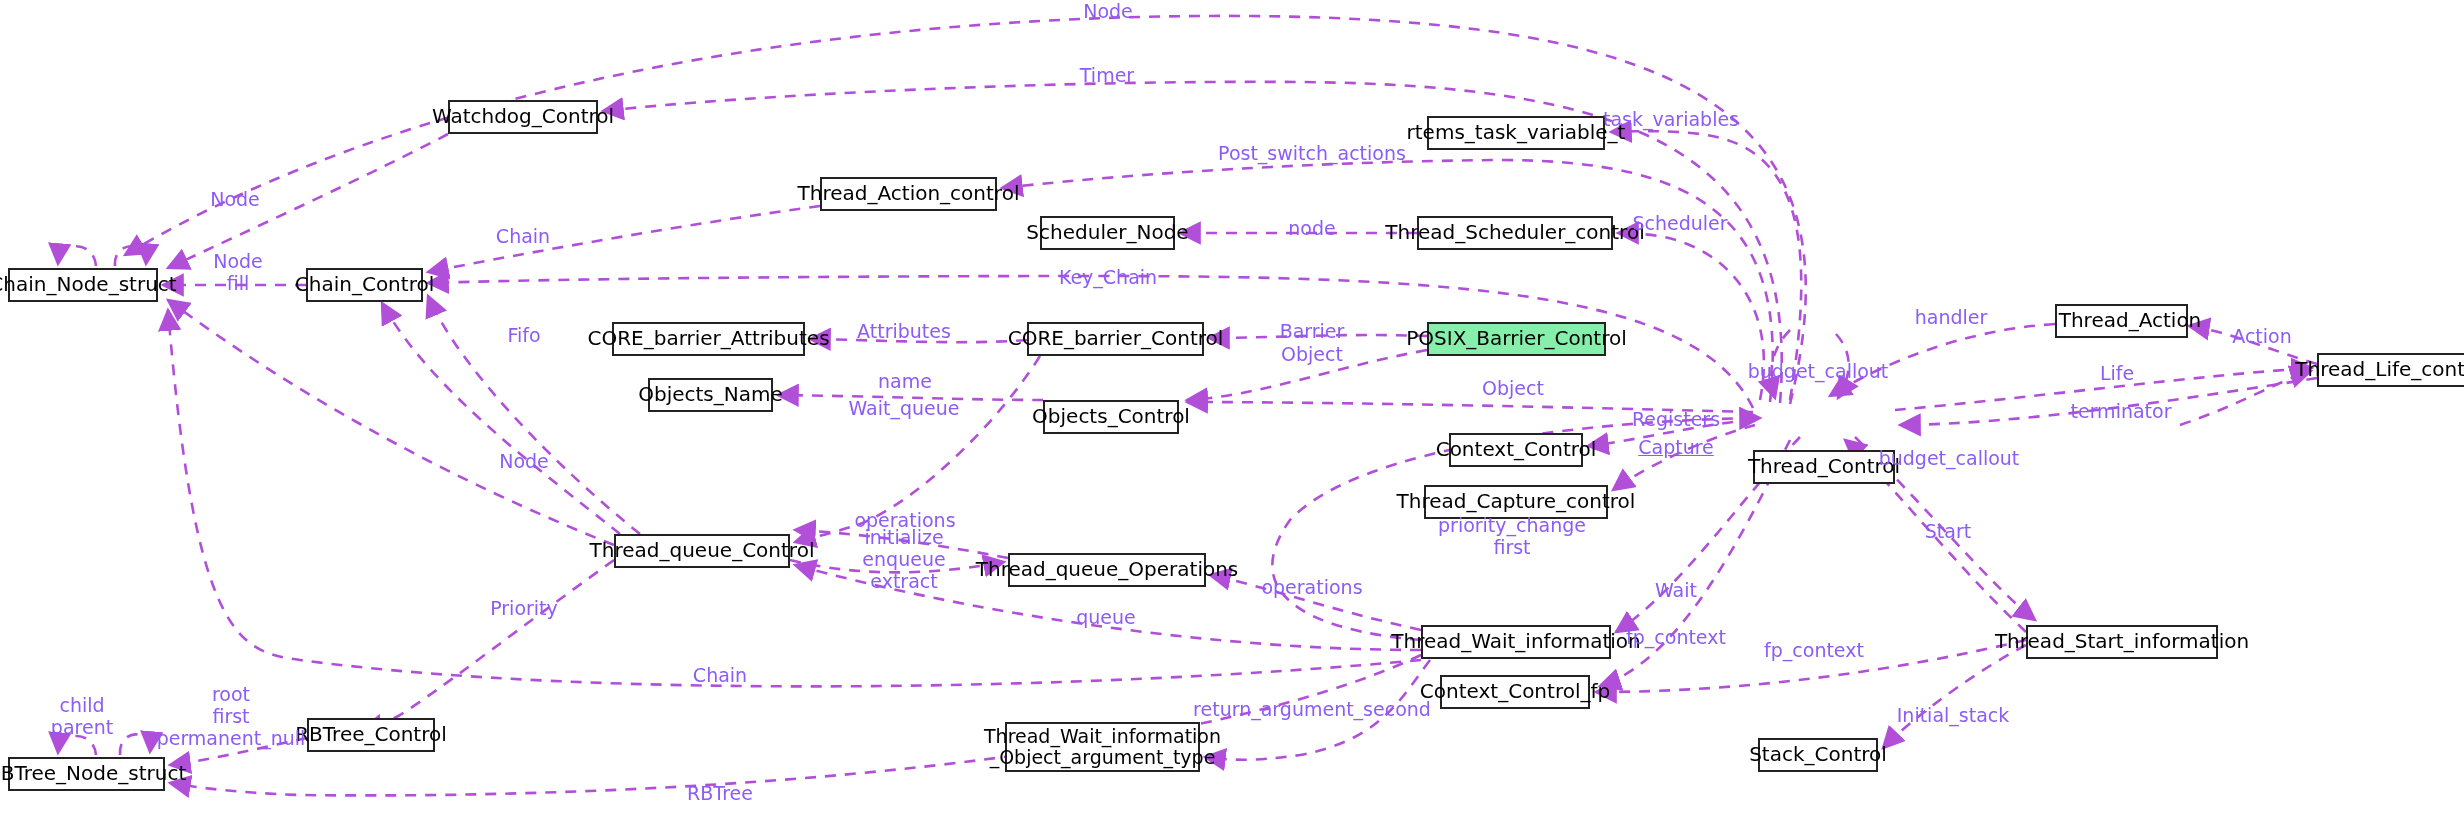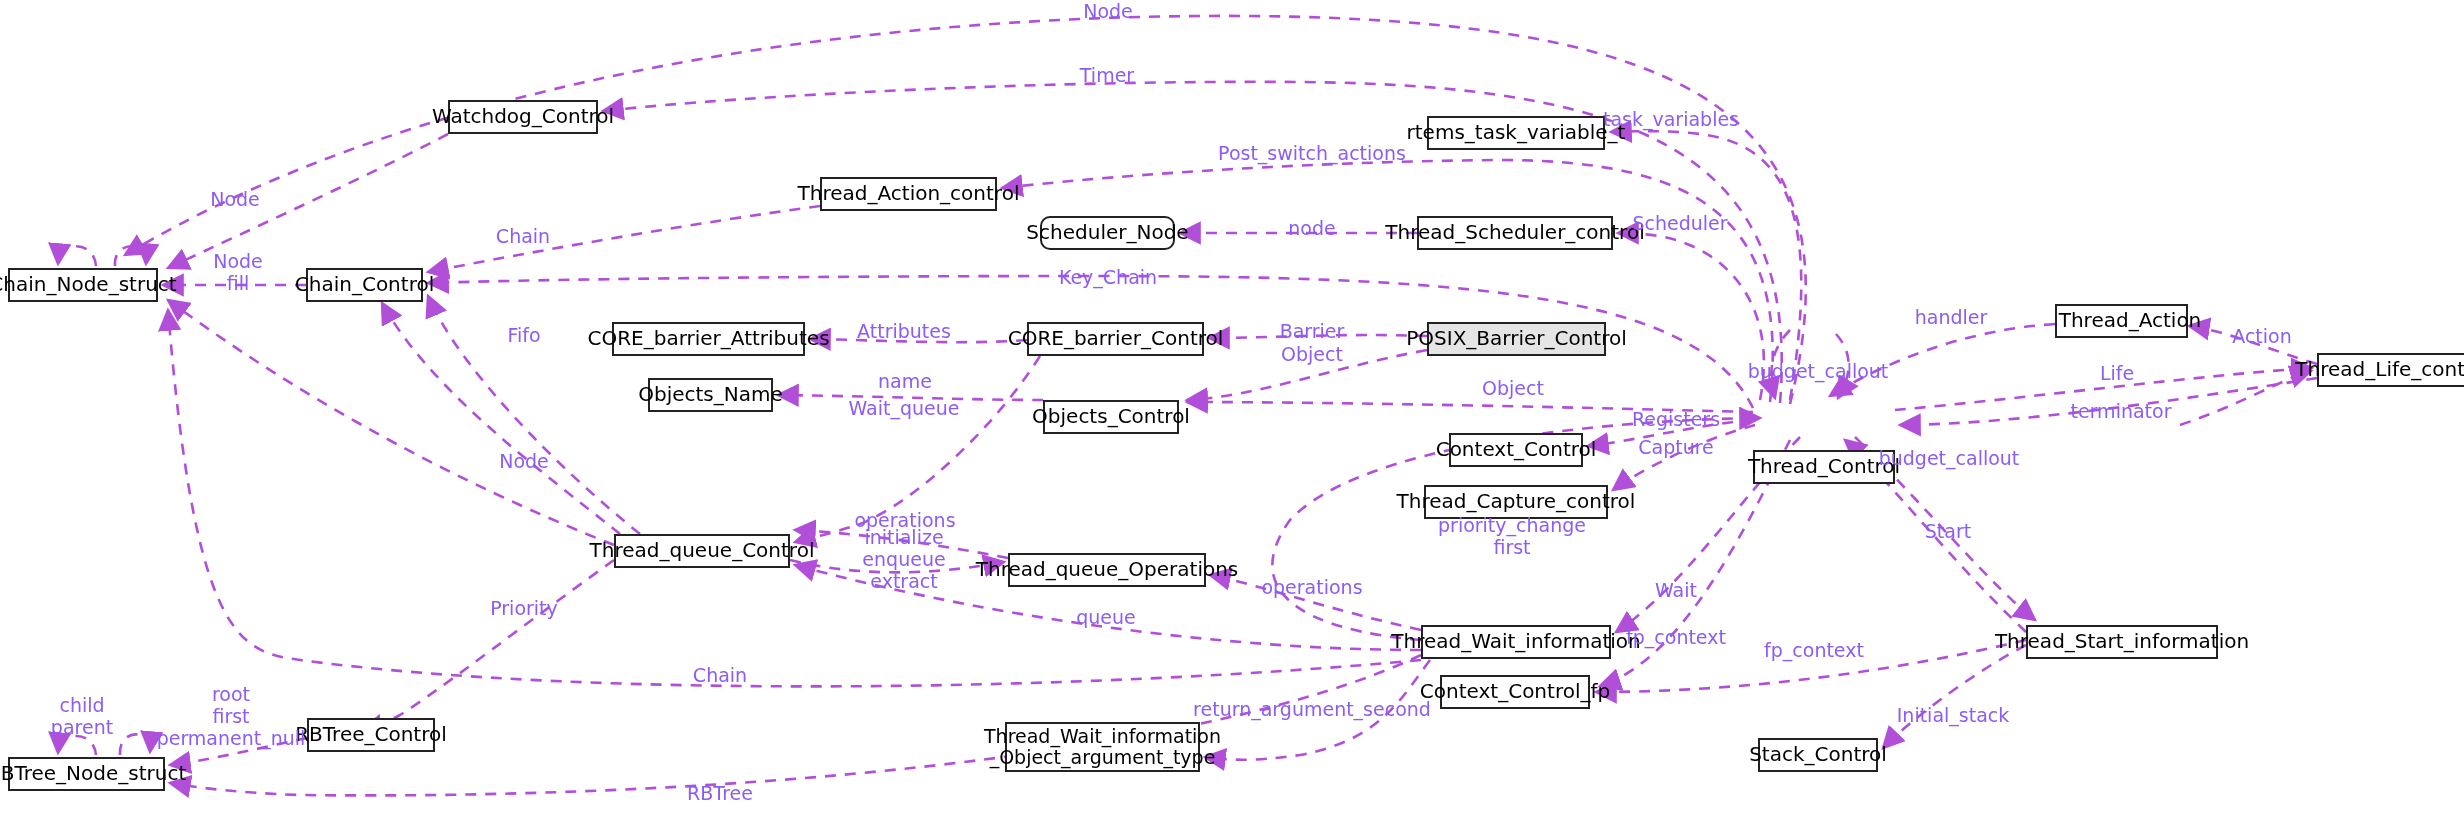--- a/index.html
+++ b/index.html
@@ -21,21 +21,21 @@
     font-size:20px;
     line-height:1.08;
     text-align:center;
     display:flex;
     align-items:center;
     justify-content:center;
     white-space:pre;
     padding:2px 8px;
     letter-spacing:0px;
   }
-  .node.highlight{background:#e5e5e5;}
+  .node.highlight{background:#86efac;}
   .edge-label{
     position:absolute;
     color:#8b5cf6;
     font-size:19px;
     line-height:1.16;
     white-space:pre;
     text-align:center;
     transform:translate(-50%,-50%);
     pointer-events:none;
   }
@@ -145,21 +145,21 @@
       <path d="M614,560 C530,620 440,690 400,715 C385,723 375,727 362,730"></path>
 
       <path d="M2180,425 C2240,405 2280,380 2311,371"></path>
     </g>
   </svg>
 
   <div class="node" style="left:8px;top:268px;width:150px;height:34px;">Chain_Node_struct</div>
   <div class="node" style="left:306px;top:268px;width:117px;height:34px;">Chain_Control</div>
   <div class="node" style="left:448px;top:100px;width:150px;height:34px;">Watchdog_Control</div>
   <div class="node" style="left:820px;top:177px;width:177px;height:34px;">Thread_Action_control</div>
-  <div class="node" style="left:1040px;top:216px;width:135px;height:34px;border-radius:10px;">Scheduler_Node</div>
+  <div class="node" style="left:1040px;top:216px;width:135px;height:34px;">Scheduler_Node</div>
   <div class="node" style="left:1417px;top:216px;width:196px;height:34px;">Thread_Scheduler_control</div>
   <div class="node" style="left:1427px;top:116px;width:178px;height:34px;">rtems_task_variable_t</div>
   <div class="node" style="left:612px;top:322px;width:193px;height:34px;">CORE_barrier_Attributes</div>
   <div class="node" style="left:1027px;top:322px;width:177px;height:34px;">CORE_barrier_Control</div>
   <div class="node highlight" style="left:1427px;top:322px;width:179px;height:34px;">POSIX_Barrier_Control</div>
   <div class="node" style="left:648px;top:378px;width:125px;height:34px;">Objects_Name</div>
   <div class="node" style="left:1043px;top:400px;width:136px;height:34px;">Objects_Control</div>
   <div class="node" style="left:1753px;top:403px;width:142px;height:34px;margin-top:47px;">Thread_Control</div>
   <div class="node" style="left:2055px;top:304px;width:133px;height:34px;padding-left:25px;">Thread_Action</div>
   <div class="node" style="left:2317px;top:353px;width:152px;height:34px;">Thread_Life_control</div>
@@ -193,21 +193,21 @@
   <div class="edge-label" style="left:1312px;top:331px;">Barrier</div>
   <div class="edge-label" style="left:2262px;top:336px;">Action</div>
   <div class="edge-label" style="left:1818px;top:371px;">budget_callout</div>
   <div class="edge-label" style="left:1312px;top:354px;">Object</div>
   <div class="edge-label" style="left:2117px;top:373px;">Life</div>
   <div class="edge-label" style="left:905px;top:381px;">name</div>
   <div class="edge-label" style="left:1513px;top:388px;">Object</div>
   <div class="edge-label" style="left:1676px;top:419px;">Registers</div>
   <div class="edge-label" style="left:2121px;top:411px;">terminator</div>
   <div class="edge-label" style="left:904px;top:408px;">Wait_queue</div>
-  <div class="edge-label" style="left:1676px;top:447px;">Capture</div>
+  <div class="edge-label" style="left:1676px;top:447px;text-decoration:underline;">Capture</div>
   <div class="edge-label" style="left:524px;top:461px;">Node</div>
   <div class="edge-label" style="left:1949px;top:458px;">budget_callout</div>
   <div class="edge-label" style="left:905px;top:520px;">operations</div>
   <div class="edge-label" style="left:1512px;top:536px;">priority_change
 first</div>
   <div class="edge-label" style="left:904px;top:559px;">initialize
 enqueue
 extract</div>
   <div class="edge-label" style="left:1948px;top:531px;">Start</div>
   <div class="edge-label" style="left:1312px;top:587px;">operations</div>

